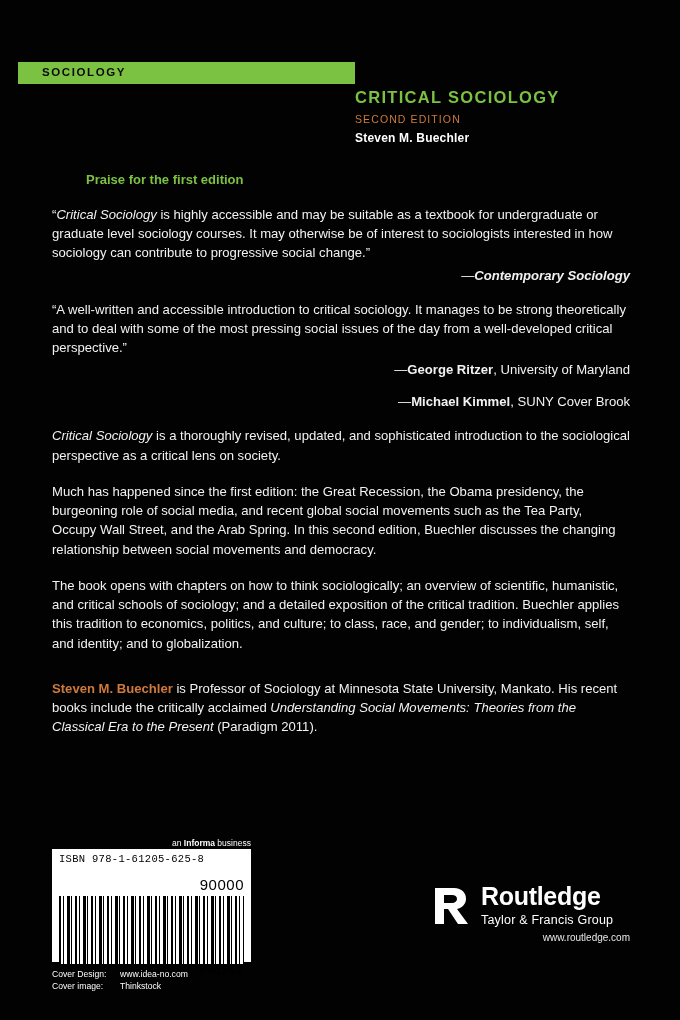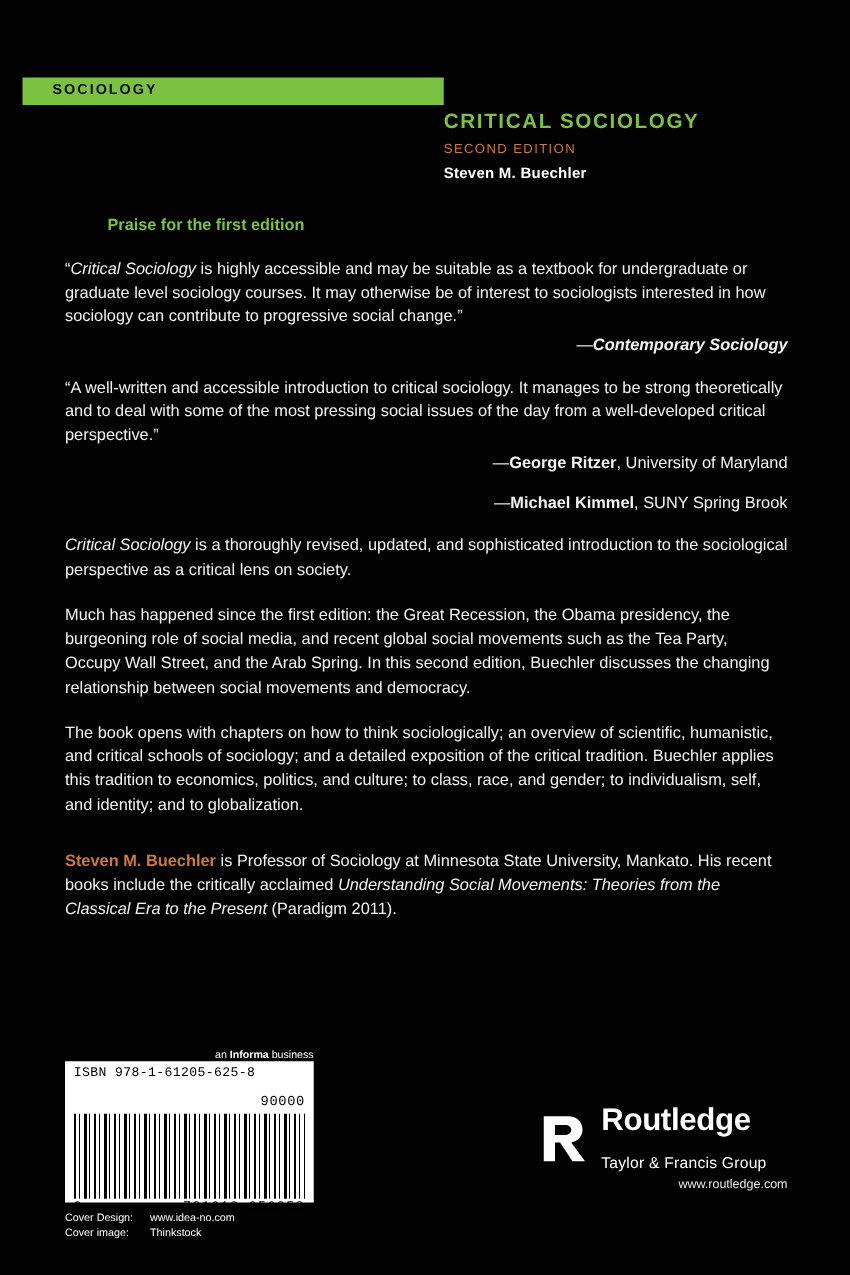--- a/index.html
+++ b/index.html
@@ -141,22 +141,22 @@
   }
   .isbn-line {
     display: flex;
     justify-content: space-between;
     align-items: flex-start;
     font-family: "Liberation Mono", monospace;
     font-size: 10.5px;
     letter-spacing: 0.3px;
   }
   .isbn-right {
-    font-family: Liberation Mono, monospace;
-    font-size: 11px;
+    font-family: Liberation Sans, sans-serif;
+    font-size: 15px;
     margin-top: 11px;
     text-align: right;
     letter-spacing: 0.5px;
   }
   .bars {
     margin-top: 3px;
     height: 68px;
     width: 100%;
     background-image:
       repeating-linear-gradient(to right,
@@ -210,21 +210,21 @@
     margin-left: 9px;
   }
   .rl-name {
     font-size: 25px;
     font-weight: bold;
     letter-spacing: -0.3px;
     line-height: 1;
   }
   .rl-sub {
     font-size: 12.5px;
-    margin-top: 14px;
+    margin-top: 4px;
     letter-spacing: 0.2px;
   }
   .rl-url {
     font-size: 10px;
     text-align: right;
     margin-top: 5px;
     color: #e8e8e8;
   }
 </style>
 </head>
@@ -244,21 +244,21 @@
   <div class="body-col">
 
     <div class="praise-head">Praise for the first edition</div>
 
     <p class="para quote"><span>“</span><span class="ital">Critical Sociology</span><span> is highly accessible and may be suitable as a textbook for undergraduate or graduate level sociology courses. It may otherwise be of interest to sociologists interested in how sociology can contribute to progressive social change.”</span></p>
     <p class="attrib"><span>—</span><span class="ital name">Contemporary Sociology</span><span></span></p>
 
     <p class="para quote"><span>“A well-written and accessible introduction to critical sociology. It manages to be strong theoretically and to deal with some of the most pressing social issues of the day from a well-developed critical perspective.”</span><span class="ital"></span><span></span></p>
     <p class="attrib"><span>—</span><span class="name">George Ritzer</span><span>, University of Maryland</span></p>
 
-    <p class="attrib"><span>—</span><span class="name">Michael Kimmel</span><span>, SUNY Spring Brook</span></p>
+    <p class="attrib"><span>—</span><span class="name">Michael Kimmel</span><span>, SUNY Cover Brook</span></p>
 
     <p class="para"><span class="ital">Critical Sociology</span><span> is a thoroughly revised, updated, and sophisticated introduction to the sociological perspective as a critical lens on society.</span></p>
     <p class="para">Much has happened since the first edition: the Great Recession, the Obama presidency, the burgeoning role of social media, and recent global social movements such as the Tea Party, Occupy Wall Street, and the Arab Spring. In this second edition, Buechler discusses the changing relationship between social movements and democracy.</p>
     <p class="para">The book opens with chapters on how to think sociologically; an overview of scientific, humanistic, and critical schools of sociology; and a detailed exposition of the critical tradition. Buechler applies this tradition to economics, politics, and culture; to class, race, and gender; to individualism, self, and identity; and to globalization.</p>
 
     <p class="bio"><span class="bioname">Steven M. Buechler</span><span> is Professor of Sociology at Minnesota State University, Mankato. His recent books include the critically acclaimed </span><span class="ital">Understanding Social Movements: Theories from the Classical Era to the Present</span><span> (Paradigm 2011).</span></p>
 
   </div>
 
   <div class="informa"><span>an </span><b>Informa</b><span> business</span></div>

